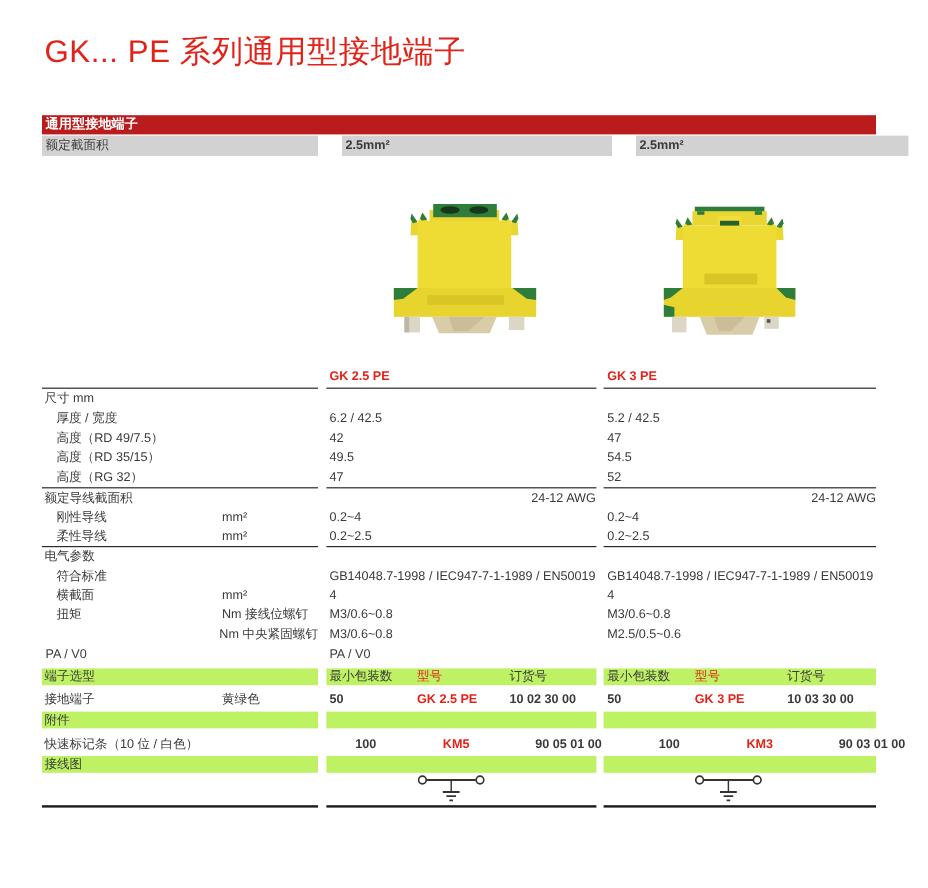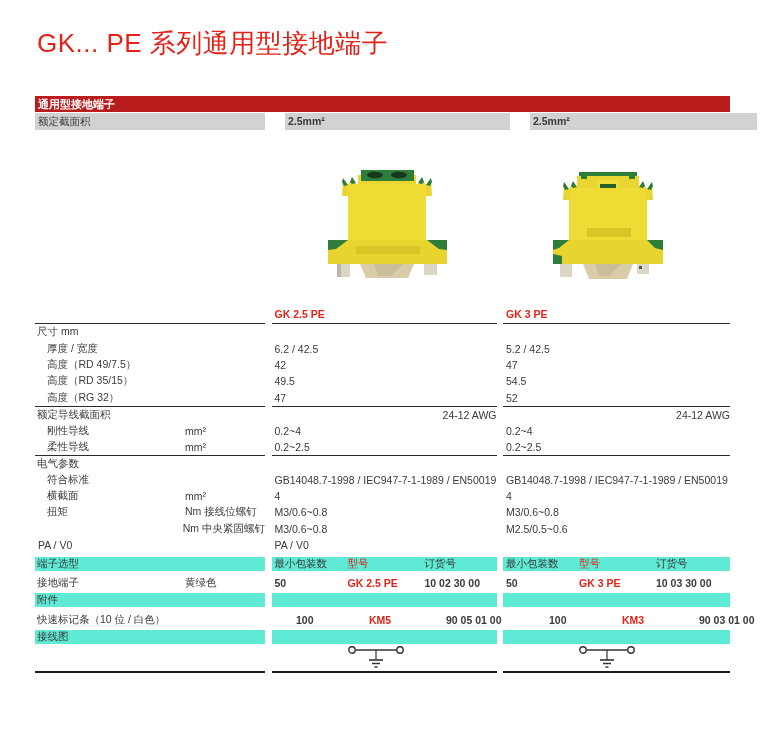--- a/index.html
+++ b/index.html
@@ -26,21 +26,21 @@
                 display:flex;align-items:flex-end;padding:0 0 3px 3px;}
   .spec{height:16.4px;}
   .spec>.c{display:flex;align-items:center;height:100%;white-space:nowrap;}
   .cleft .lab{width:150px;box-sizing:border-box;padding-left:12px;}
   .cleft .lab.sect{padding-left:2px;}
   .cleft .unit{flex:1;}
   .val{padding-left:3px;}
   .rule>.c{border-top:1px solid #2a2a2a;justify-content:flex-end;}
 
   .band{height:14px;}
-  .band>.c{background:#5eead4;display:flex;align-items:center;}
+  .band>.c{background:#bef264;display:flex;align-items:center;}
   .band1{margin-top:4px;}
   .band .bl{padding-left:2px;}
   .sub{display:grid;grid-template-columns:73px 77px 1fr;width:100%;
        padding-left:3px;box-sizing:border-box;white-space:nowrap;}
   .sub .model{color:#e2231a;}
   .selrow{height:20px;margin-top:2px;}
   .selrow>.c{display:flex;align-items:center;}
   .selrow .sub{font-weight:700;}
   .accrow{margin-top:3px;gap:28px;}
   .diag-row{height:27px;}

